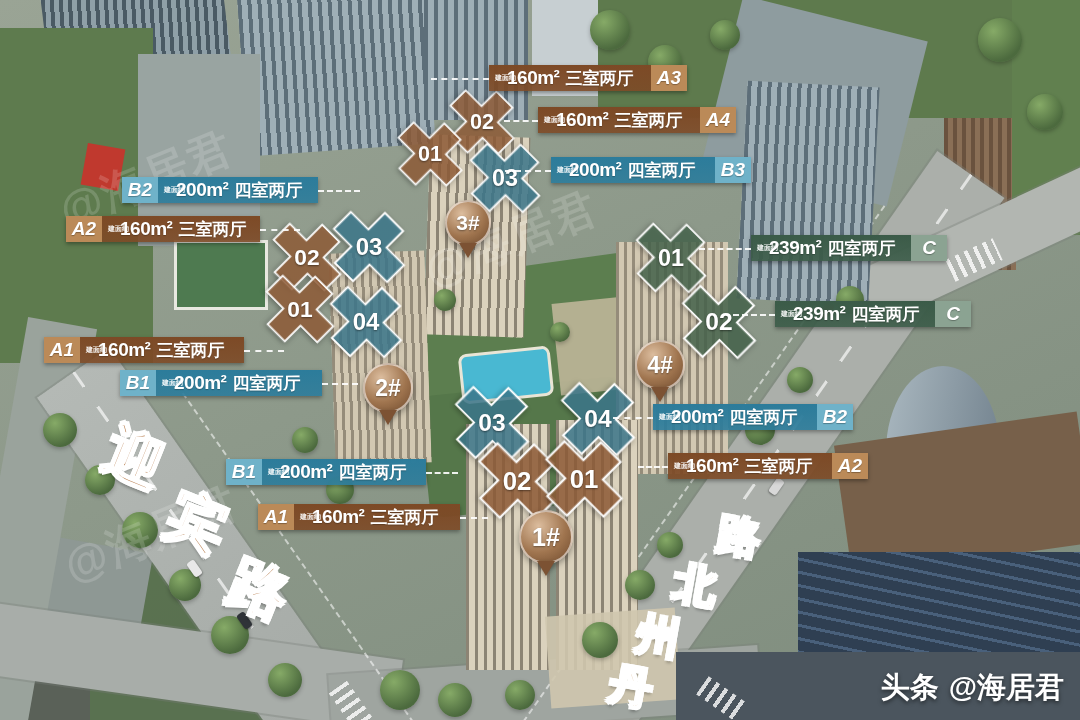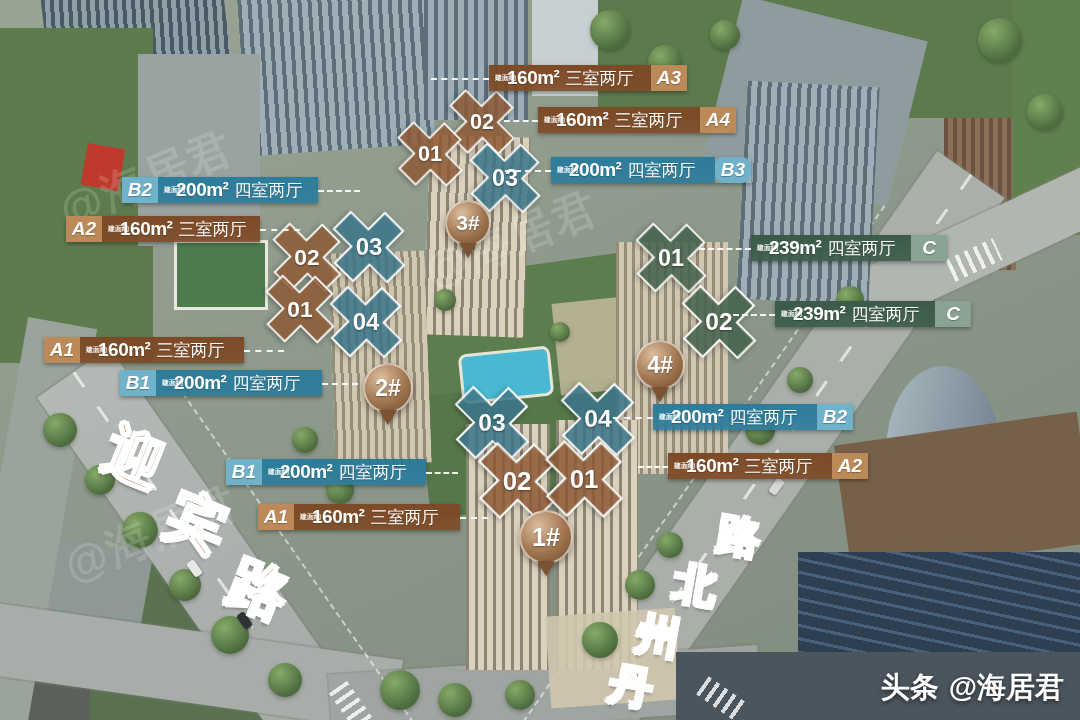--- a/index.html
+++ b/index.html
@@ -26,21 +26,21 @@
   #annot{position:absolute;inset:0;z-index:10;}
 
   
   .bar{position:absolute;display:flex;align-items:stretch;height:26px;z-index:30;
     box-shadow:0 2px 4px rgba(0,0,0,.35);}
   .bar-main{display:flex;align-items:center;flex:1;padding:0 6px 0 3px;white-space:nowrap;}
   .bar-prefix{width:9px;font-size:7px;line-height:7.5px;color:#fff;opacity:.92;
     word-break:break-all;margin:0 3px 0 3px;font-weight:700;}
   .bar-area{color:#fff;font-size:19px;font-weight:800;letter-spacing:-.5px;
     text-shadow:0 1px 1px rgba(0,0,0,.25);}
-  .bar-layout{color:#fff;font-size:17px;font-weight:400;margin-left:6px;
+  .bar-layout{color:#fff;font-size:17px;font-weight:700;margin-left:6px;
     text-shadow:0 1px 1px rgba(0,0,0,.25);text-align:right;}
   .bar-badge{width:36px;display:flex;align-items:center;justify-content:center;
     color:#fff;font-size:19px;font-weight:800;font-style:italic;
     text-shadow:0 1px 1px rgba(0,0,0,.3);}
   .bar-conn{position:absolute;top:50%;border-top:2px dashed rgba(255,255,255,.9);}
 
   
   .pin{position:absolute;z-index:25;transform:translate(-50%,-50%);}
   .pin-body{width:100%;height:100%;border-radius:50%;
     background:radial-gradient(circle at 35% 28%,#dcbd9e,#a0754f 55%,#6f4a2d 100%);
@@ -269,21 +269,21 @@
         </div>
         <div class="bar-badge" style="background: rgb(187, 138, 88);">A4</div>
       </div>
       <div class="bar" style="left: 551px; top: 157px; width: 200px;">
         <div class="bar-conn" style="width: 46px; left: -46px;"></div>
         <div class="bar-main" style="background: linear-gradient(rgb(44, 124, 155), rgba(44, 124, 155, 0.9));">
           <div class="bar-prefix">建面约</div>
           <div class="bar-area">200m²</div>
           <div class="bar-layout">四室两厅</div>
         </div>
-        <div class="bar-badge" style="background: rgb(111, 178, 201); border-radius: 9px;">B3</div>
+        <div class="bar-badge" style="background: rgb(111, 178, 201);">B3</div>
       </div>
       <div class="bar" style="left: 751px; top: 235px; width: 196px;">
         <div class="bar-conn" style="width: 52px; left: -52px;"></div>
         <div class="bar-main" style="background: linear-gradient(rgb(59, 91, 72), rgba(59, 91, 72, 0.9));">
           <div class="bar-prefix">建面约</div>
           <div class="bar-area">239m²</div>
           <div class="bar-layout">四室两厅</div>
         </div>
         <div class="bar-badge" style="background: rgb(139, 163, 146);">C</div>
       </div>

